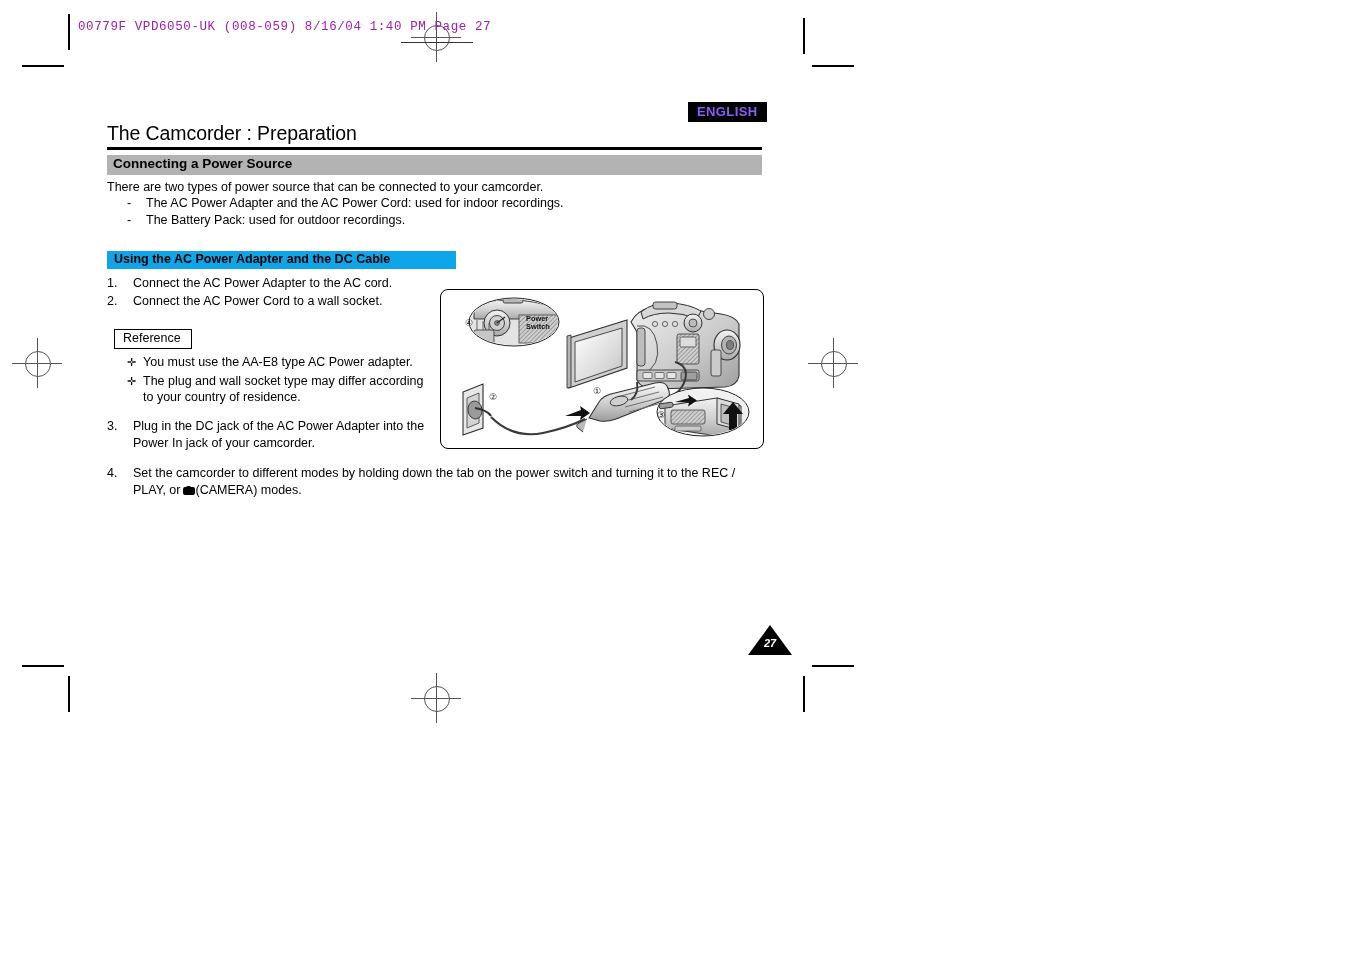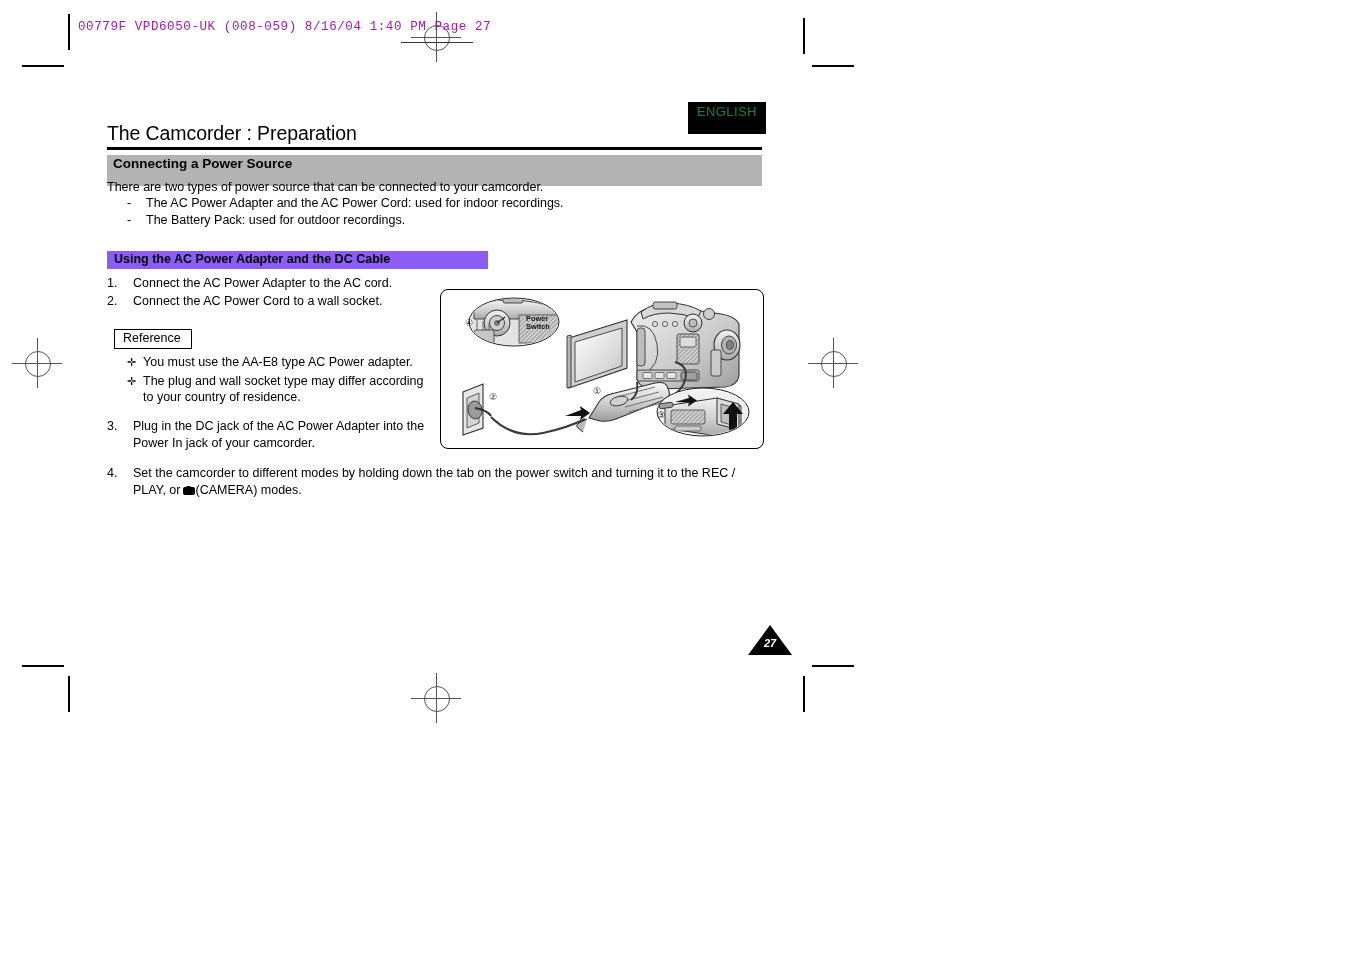--- a/index.html
+++ b/index.html
@@ -40,42 +40,42 @@
     position: absolute;
     left: 401px; top: 42px; width: 72px; height: 1px; background: #333;
   }
 
   
   .page { position: absolute; left: 0; top: 0; width: 1351px; height: 954px; }
 
   .english-badge {
     position: absolute;
     left: 688px; top: 102px;
-    background: #000; color: #15803d;
-    font-size: 13px; font-weight: normal;
-    padding: 3px 9px 16px 9px;
+    background: #000; color: #8b5cf6;
+    font-size: 13px; font-weight: bold;
+    padding: 3px 9px 4px 9px;
     letter-spacing: 0.4px;
     line-height: 1;
   }
 
   .page-title {
     position: absolute;
     left: 107px; top: 122px;
     font-size: 19.5px; font-weight: normal;
     letter-spacing: -0.1px;
   }
 
   .title-rule {
     position: absolute;
     left: 107px; top: 147px; width: 655px; height: 3px; background: #000;
   }
 
   .section-bar {
     position: absolute;
-    left: 107px; top: 155px; width: 655px; height: 31px;
+    left: 107px; top: 155px; width: 655px; height: 20px;
     background: #b3b3b3;
   }
   .section-bar-label {
     position: absolute;
     left: 6px; top: 1px;
     font-size: 13.5px; font-weight: bold;
     white-space: nowrap;
   }
 
   .intro-line {
@@ -83,22 +83,22 @@
     left: 107px; top: 180px;
     font-size: 12.5px;
   }
 
   .dash-list { position: absolute; left: 127px; top: 195px; font-size: 12.5px; }
   .dash-item { display: flex; gap: 12px; line-height: 17px; }
   .dash-mark { width: 7px; }
 
   .subsection-bar {
     position: absolute;
-    left: 107px; top: 251px; width: 381px; height: 18px;
-    background: #8b5cf6;
+    left: 107px; top: 251px; width: 349px; height: 18px;
+    background: #0ea5e9;
   }
   .subsection-bar-label {
     position: absolute; left: 7px; top: 1px;
     font-size: 12.5px; font-weight: bold;
     white-space: nowrap;
   }
 
   .num-list { position: absolute; left: 107px; top: 275px; font-size: 12.5px; width: 320px; }
   .num-item { display: flex; line-height: 16.5px; margin-bottom: 1px; }
   .num-idx { width: 26px; flex: none; }

